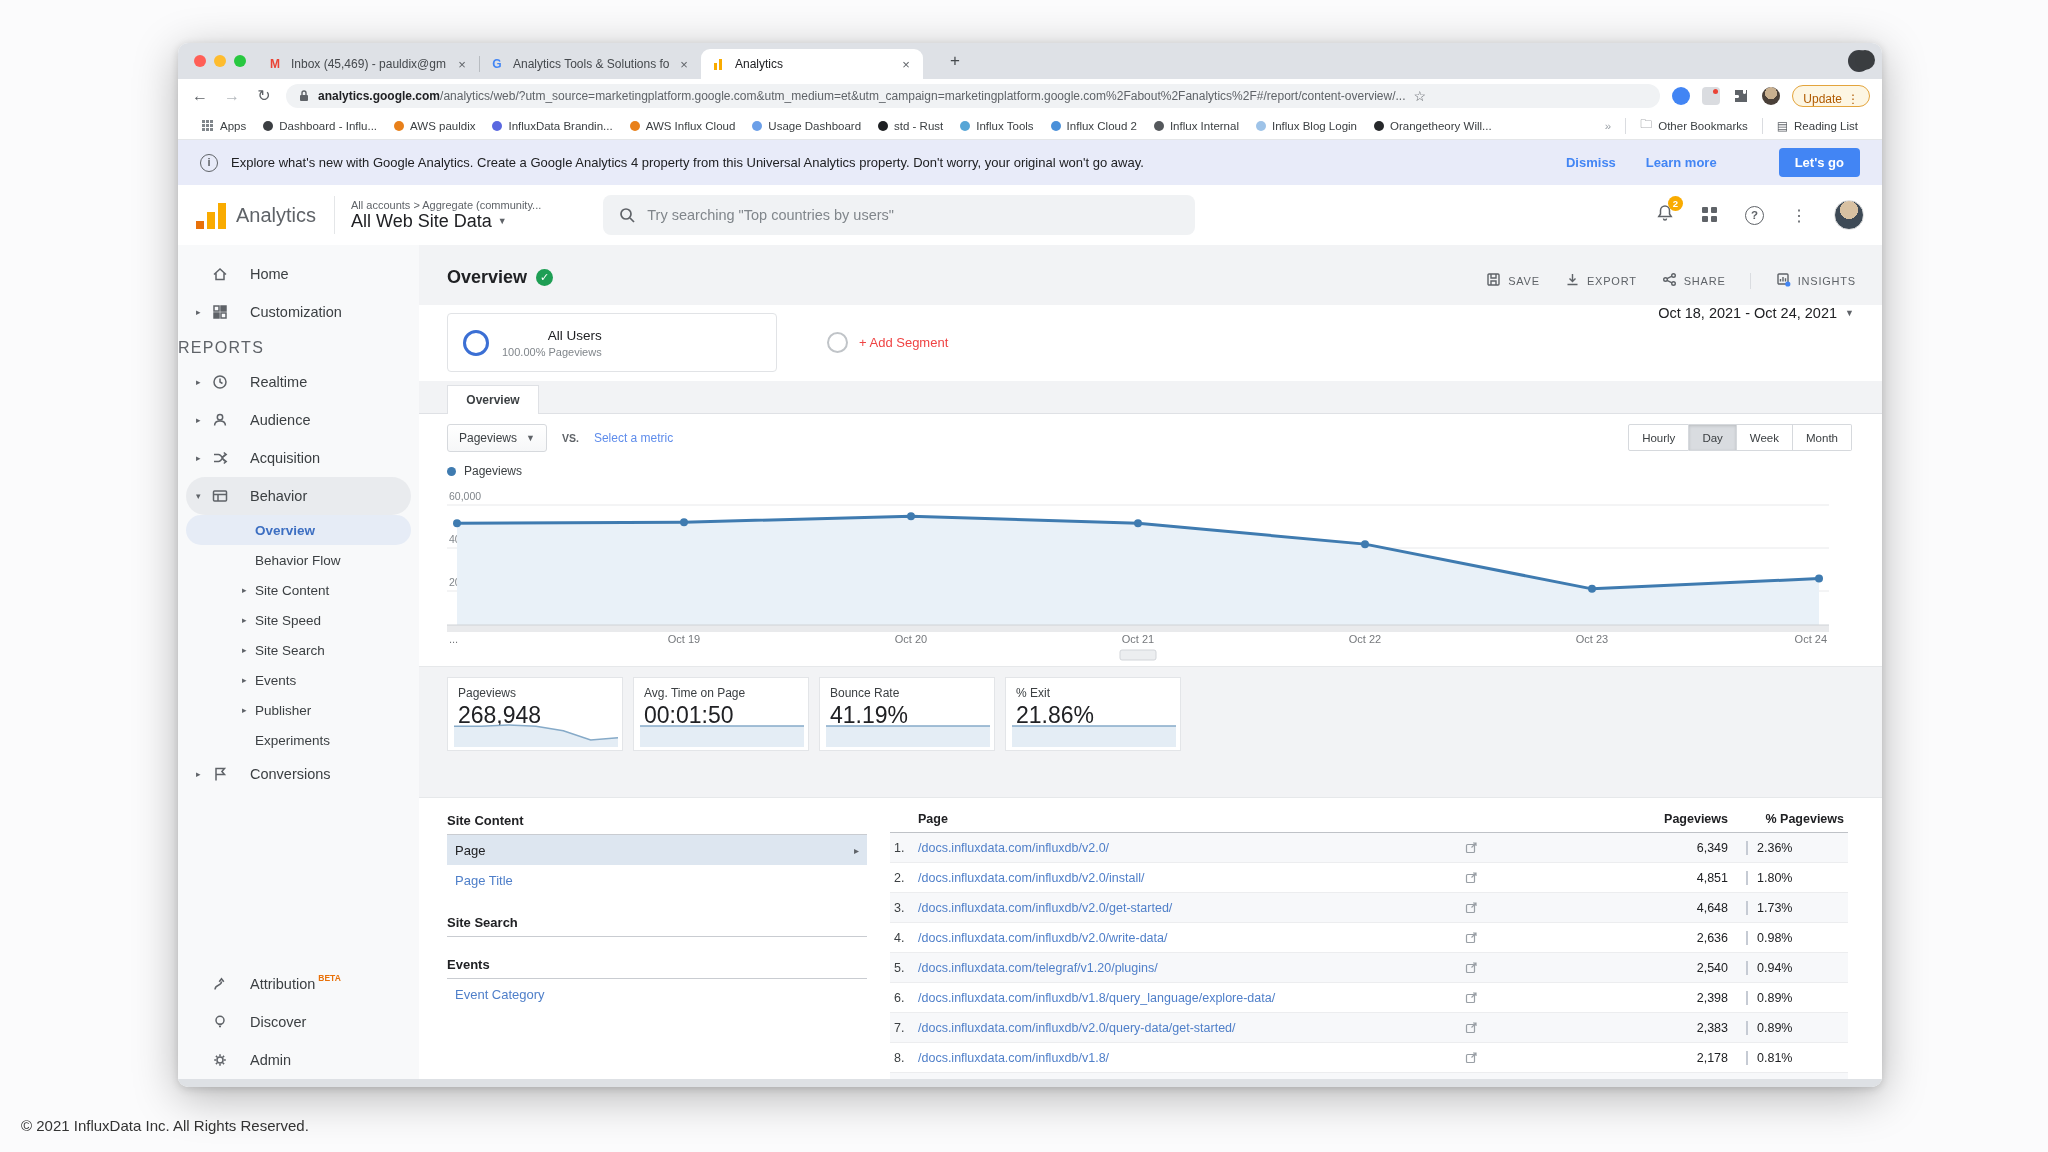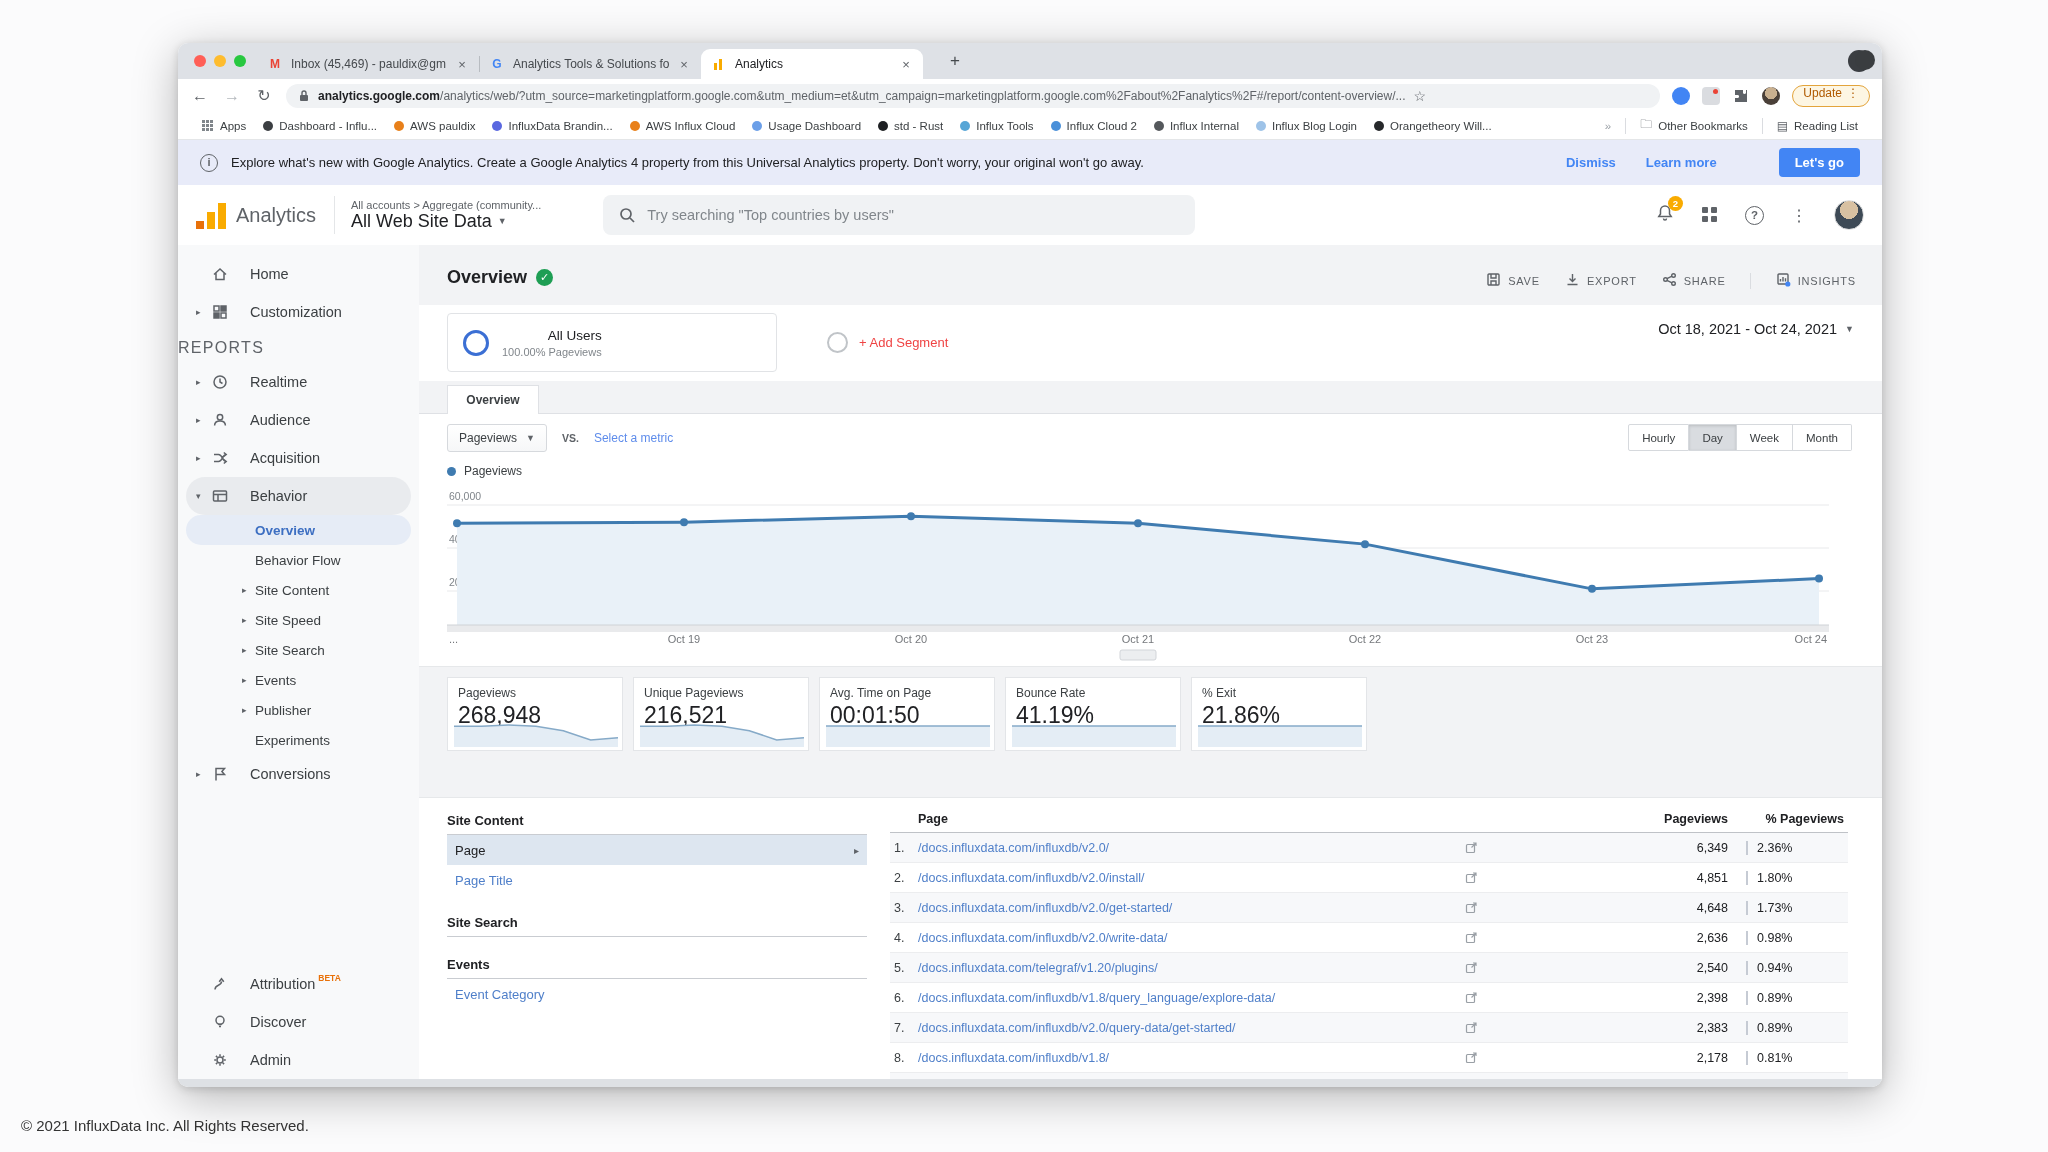--- a/index.html
+++ b/index.html
@@ -39,21 +39,21 @@
   .url-text { font-size:12px; white-space:nowrap; overflow:hidden; text-overflow:ellipsis; }
   .url-text .dom { color:#202124; font-weight:bold; }
   .url-text .rest { color:#5f6368; }
   .url-star { flex:none; color:#5f6368; font-size:14px; }
   .ext { width:18px; height:18px; flex:none; }
   .ext.blue { border-radius:50%; background:#4285f4; }
   .ext.gray { border-radius:4px; background:#dadce0; position:relative; }
   .ext.gray::after{content:""; position:absolute; right:2px; top:2px; width:5px; height:5px; border-radius:50%; background:#ea4335;}
   .ext.avatar { border-radius:50%; background:radial-gradient(circle at 50% 35%, #c9b08f 0 40%, #4a4038 41% 100%); }
   .puzzle { color:#5f6368; }
-  .update-btn { height:22px; border:1.5px solid #e3a43c; border-radius:12px; background:#fdf6e3; color:#b05a00; font-size:12px; display:flex; align-items:flex-start; padding:0 10px; gap:5px; flex:none; }
+  .update-btn { height:22px; border:1.5px solid #e3a43c; border-radius:12px; background:#fdf6e3; color:#b05a00; font-size:12px; display:flex; align-items:flex-end; padding:0 10px; gap:5px; flex:none; }
 
   .bookmarks { height:28px; background:#fff; border-bottom:1px solid #e4e6e8; display:flex; align-items:center; padding:0 24px; font-size:11.5px; color:#3c4043; }
   .bm { display:flex; align-items:center; gap:6px; margin-right:17px; white-space:nowrap; }
   .bm-dot { width:10px; height:10px; border-radius:50%; flex:none; }
   .apps-grid { width:12px; height:12px; display:grid; grid-template-columns:3px 3px 3px; grid-template-rows:3px 3px 3px; gap:1px; }
   .apps-grid i { background:#80868b; }
   .bm-right { margin-left:auto; display:flex; align-items:center; gap:14px; }
   .bm-sep { color:#9aa0a6; }
   .bm-divider { width:1px; height:16px; background:#dadce0; }
   .folder-ic, .reading-ic { font-size:12px; color:#5f6368; }
@@ -116,21 +116,21 @@
   .insights-dot { fill:#4285f4 !important; stroke:none !important; }
 
   .segstrip { position:absolute; top:60px; left:0; right:0; height:76px; background:#fff; }
   .seg-card { position:absolute; left:28px; top:8px; width:330px; height:59px; background:#fff; border:1px solid #e1e3e6; border-radius:4px; display:flex; align-items:center; padding-left:15px; gap:13px; }
   .seg-ring { width:26px; height:26px; border:3.5px solid #3b6fd4; border-radius:50%; flex:none; }
   .seg-name { font-size:13.5px; color:#202124;text-align:right; }
   .seg-detail { font-size:11px; color:#80868b; margin-top:3px; }
   .add-seg { position:absolute; left:394px; top:8px; height:59px; display:flex; align-items:center; gap:11px; padding:0 14px; }
   .add-ring { width:21px; height:21px; border:2px solid #c0c4c8; border-radius:50%; }
   .add-label { font-size:13px; color:#ef4444; }
-  .daterange { position:absolute; right:28px; top:16px; display:flex; align-items:center; gap:8px; font-size:14.5px; color:#202124; }
+  .daterange { position:absolute; right:28px; top:0; display:flex; align-items:center; gap:8px; font-size:14.5px; color:#202124; }
 
   .report-tabs { position:absolute; top:140px; left:0; right:0; height:29px; border-bottom:1px solid #dfe1e5; }
   .report-tab { position:absolute; left:28px; top:0; width:92px; height:29px; background:#fff; border:1px solid #dfe1e5; border-bottom:none; display:flex; align-items:center; justify-content:center; font-size:12px; font-weight:bold; color:#3c4043; }
 
   .panel { position:absolute; top:169px; left:0; right:0; height:253px; background:#fff; border-bottom:1px solid #e6e8ea; }
   .controls { position:absolute; top:10px; left:28px; display:flex; align-items:center; gap:15px; }
   .met-dd { height:28px; border:1px solid #d6d9dd; border-radius:3px; background:linear-gradient(#fff,#f6f7f8); padding:0 11px; font-size:12px; color:#3c4043; display:flex; align-items:center; gap:9px; }
   .vs { font-size:10.5px; font-weight:bold; color:#5f6368; }
   .sel-metric { font-size:12px; color:#5e8ceb; }
   .granularity { position:absolute; top:10px; right:30px; display:flex; }
@@ -608,28 +608,20 @@
       <div class="cards" id="cards">
           <div class="mcard">
             <div class="mlabel">Pageviews</div>
             <div class="mvalue">268,948</div>
             <svg width="164" height="26">
               <path d="M0,5.3235294117647065 L27.333333333333332,5.3235294117647065 L54.666666666666664,4 L82,5.3235294117647065 L109.33333333333333,9.735294117647058 L136.66666666666666,19 L164,16.794117647058822 L164,26 L0,26 Z" fill="#e4edf5"></path>
               <polyline points="0,5.3235294117647065 27.333333333333332,5.3235294117647065 54.666666666666664,4 82,5.3235294117647065 109.33333333333333,9.735294117647058 136.66666666666666,19 164,16.794117647058822" fill="none" stroke="#86aac8" stroke-width="1.6"></polyline>
             </svg>
           </div>
           <div class="mcard">
-            <div class="mlabel">Unique Pageviews</div>
-            <div class="mvalue">216,521</div>
-            <svg width="164" height="26">
-              <path d="M0,5.3235294117647065 L27.333333333333332,5.3235294117647065 L54.666666666666664,4 L82,5.3235294117647065 L109.33333333333333,9.735294117647058 L136.66666666666666,19 L164,16.794117647058822 L164,26 L0,26 Z" fill="#e4edf5"></path>
-              <polyline points="0,5.3235294117647065 27.333333333333332,5.3235294117647065 54.666666666666664,4 82,5.3235294117647065 109.33333333333333,9.735294117647058 136.66666666666666,19 164,16.794117647058822" fill="none" stroke="#86aac8" stroke-width="1.6"></polyline>
-            </svg>
-          </div>
-          <div class="mcard">
             <div class="mlabel">Avg. Time on Page</div>
             <div class="mvalue">00:01:50</div>
             <svg width="164" height="26">
               <path d="M0,5 L27.333333333333332,5 L54.666666666666664,5 L82,5 L109.33333333333333,5 L136.66666666666666,5 L164,5 L164,26 L0,26 Z" fill="#e4edf5"></path>
               <polyline points="0,5 27.333333333333332,5 54.666666666666664,5 82,5 109.33333333333333,5 136.66666666666666,5 164,5" fill="none" stroke="#86aac8" stroke-width="1.6"></polyline>
             </svg>
           </div>
           <div class="mcard">
             <div class="mlabel">Bounce Rate</div>
             <div class="mvalue">41.19%</div>

